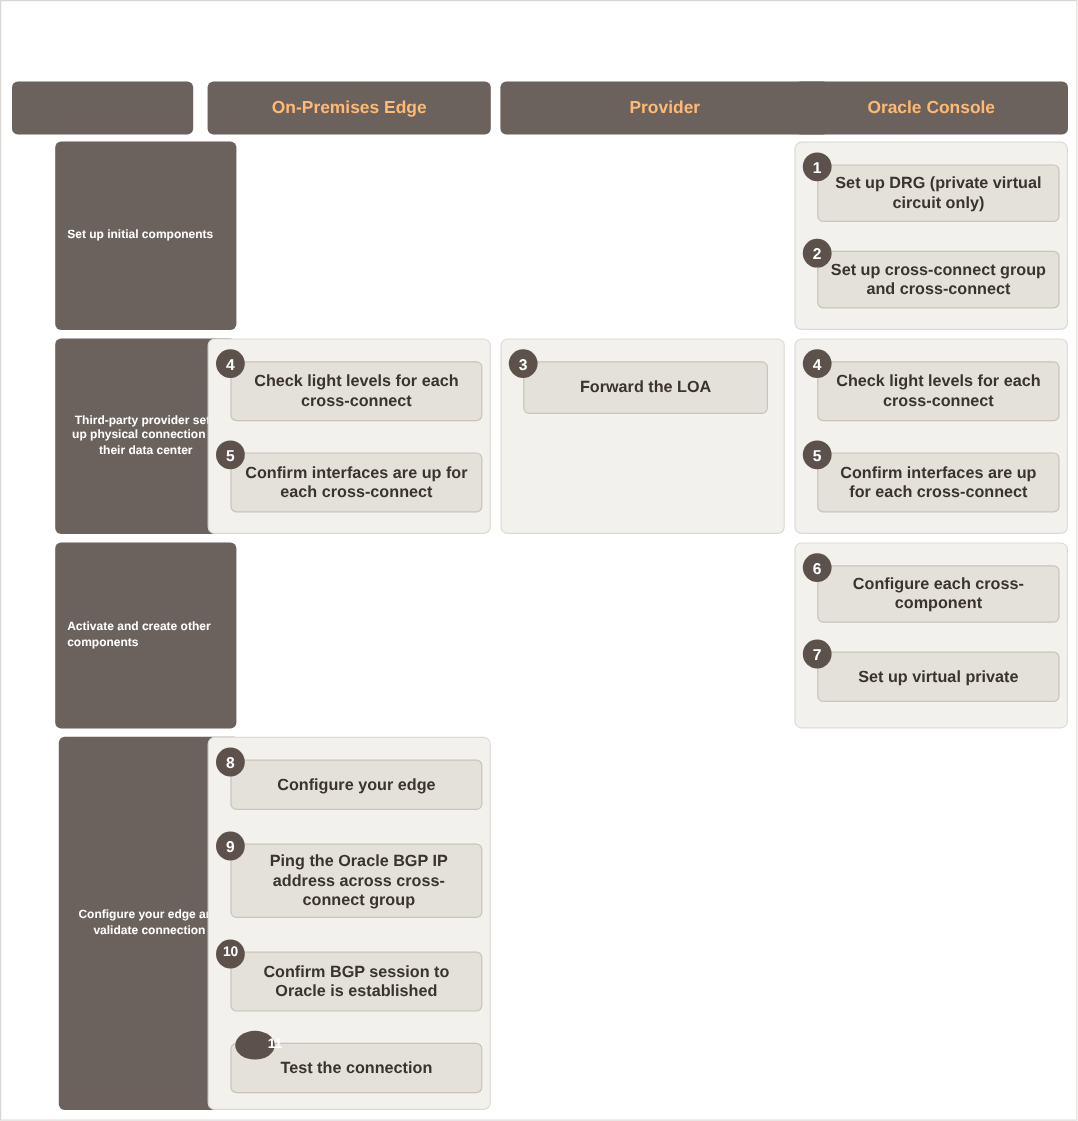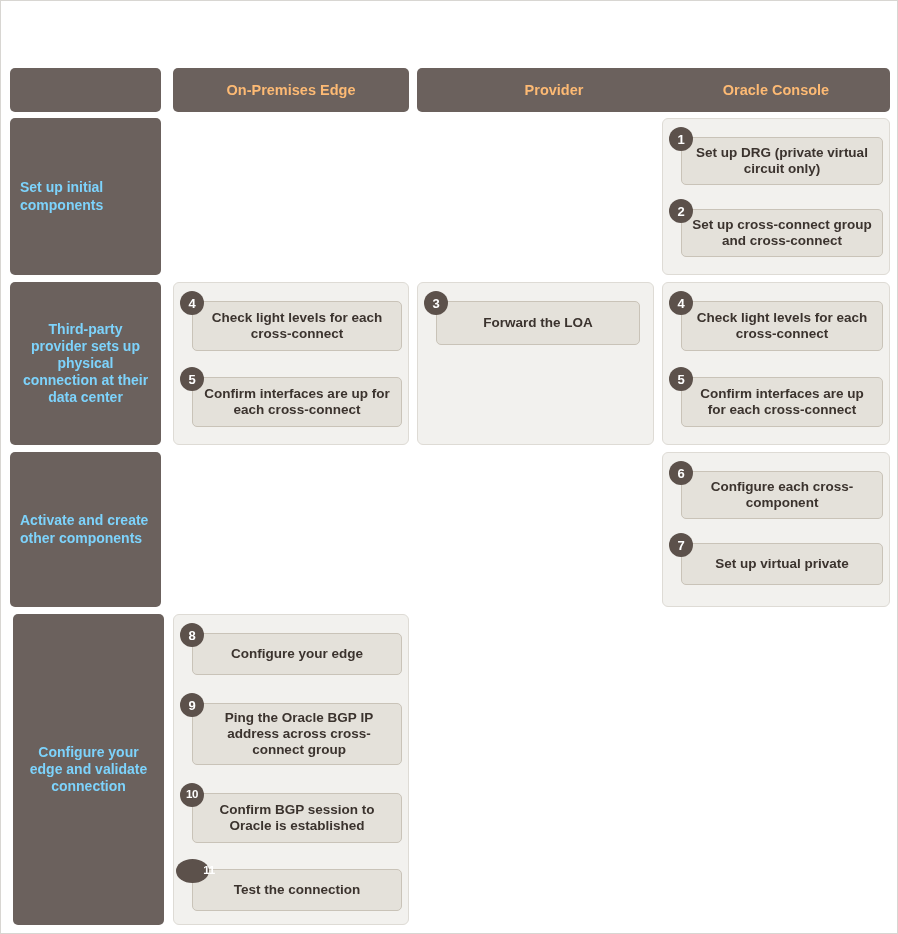--- a/index.html
+++ b/index.html
@@ -57,28 +57,29 @@
     justify-content: center;
     box-sizing: border-box;
   }
   .col-header.spacer { background: #6b615d; }
 
   
   .row-label {
     position: absolute;
     background: #6b615d;
     border-radius: 5px;
-    color: #7dd3fc;
-    font-size: 14px;
+    color: #ffffff;
+    font-size: 10px;
     font-weight: bold;
     line-height: 1.22;
     display: flex;
     align-items: center;
     box-sizing: border-box;
     padding: 6px 10px;
+    margin-left: 36px;
   }
   .row-label.align-left  { justify-content: flex-start; text-align: left; }
   .row-label.align-center{ justify-content: center;     text-align: center; }
 
   
   .step-group {
     position: absolute;
     background: #f2f1ee;
     border: 1px solid #dedbd5;
     border-radius: 6px;
@@ -181,17 +182,17 @@
   <div class="step-group" style="left:172px; top:613px; width:236px; height:311px;">
     <div class="badge" style="left:6px; top:8px;">8</div>
     <div class="step" style="left:18px; top:18px; width:210px; height:42px;">Configure your edge</div>
 
     <div class="badge" style="left:6px; top:78px;">9</div>
     <div class="step" style="left:18px; top:88px; width:210px; height:62px;padding-left:12px;">Ping the Oracle BGP IP address across cross-connect group</div>
 
     <div class="badge two-digit" style="left:6px; top:168px;">10</div>
     <div class="step" style="left:18px; top:178px; width:210px; height:50px;">Confirm BGP session to Oracle is established</div>
 
-    <div class="badge two-digit" style="left:2px; top:244px;padding-left:33px;">11</div>
+    <div class="badge two-digit" style="left:22px; top:244px;padding-left:33px;">11</div>
     <div class="step" style="left:18px; top:254px; width:210px; height:42px;">Test the connection</div>
   </div>
 
 </div>
 
 </body></html>

